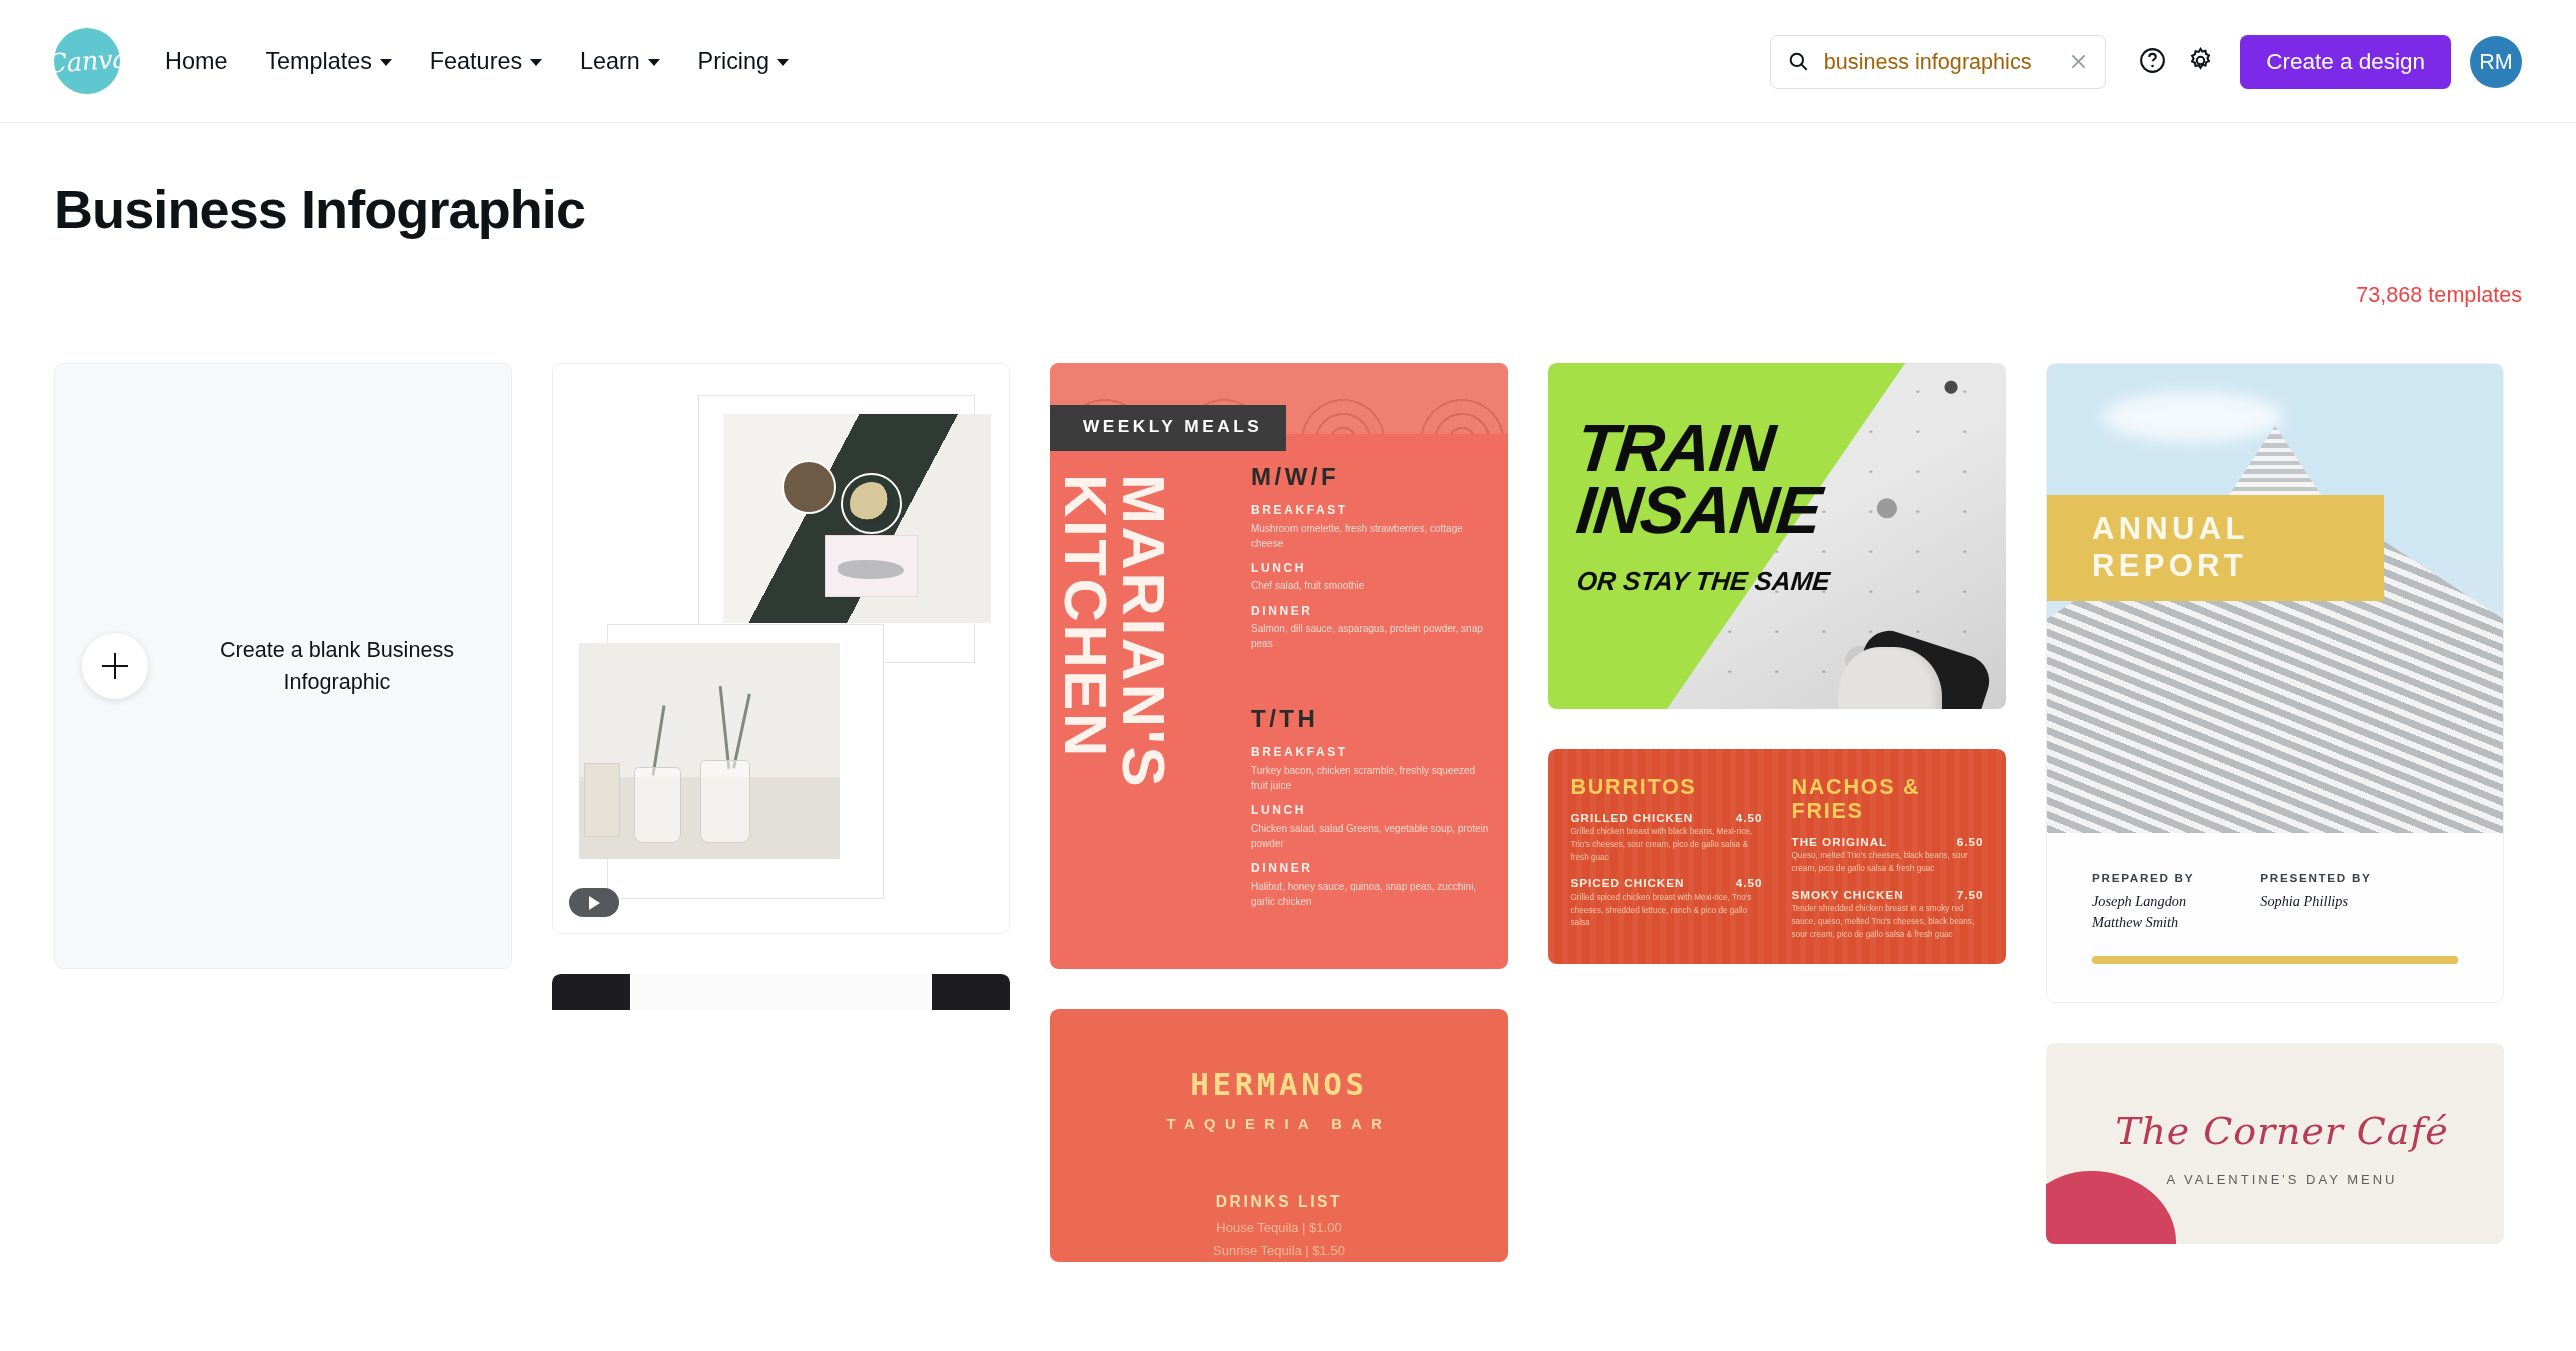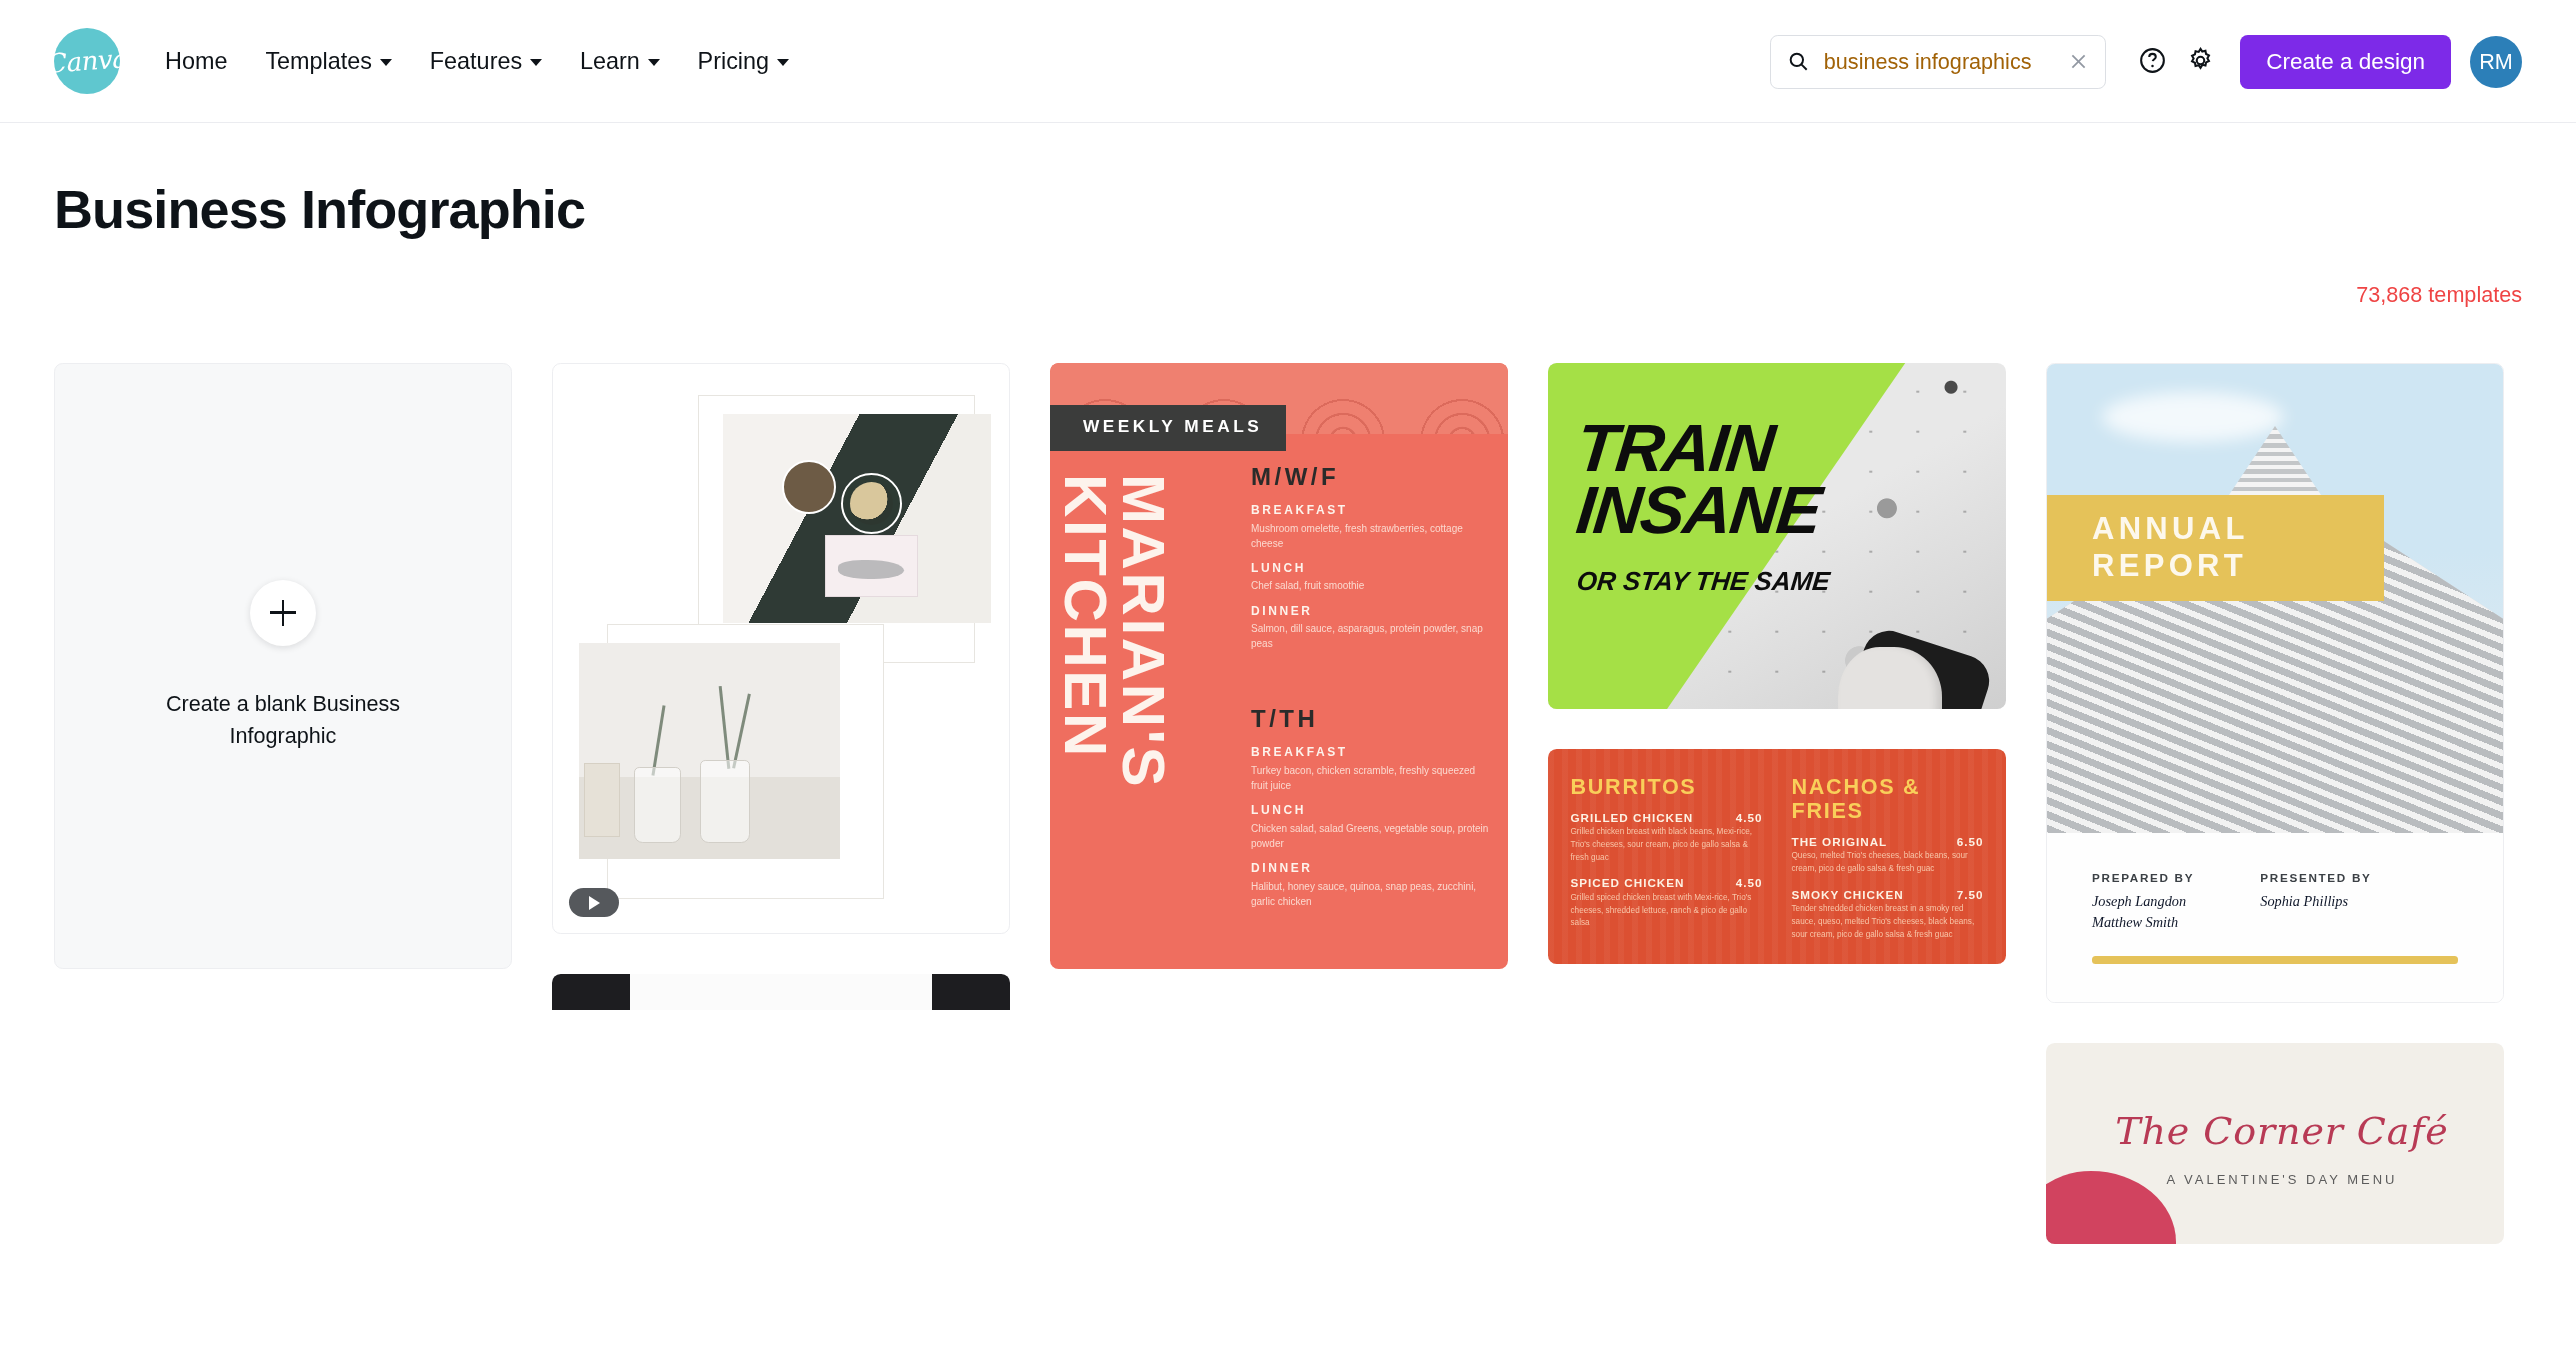--- a/index.html
+++ b/index.html
@@ -142,21 +142,21 @@
     position: relative;
     cursor: pointer;
     background: #fff;
   }
 
   
   .blank-card {
     height: 606px;
     background: #f7f8f9;
     border: 0.9px solid #edeef1;
-    display: flex; flex-direction: column;
+    display: flex; flex-direction: row;
     align-items: center; justify-content: center;
     gap: 42px;
   }
   .plus-circle {
     width: 66px; height: 66px;
     border-radius: 50%;
     background: #fff;
     box-shadow: 0 1.7px 7px rgba(14,19,24,.12);
     display: flex; align-items: center; justify-content: center;
     position: relative;
@@ -651,20 +651,27 @@
           <div class="meals-day second">T/TH</div>
           <div class="meals-course">BREAKFAST</div>
           <div class="meals-desc">Turkey bacon, chicken scramble, freshly squeezed fruit juice</div>
           <div class="meals-course">LUNCH</div>
           <div class="meals-desc">Chicken salad, salad Greens, vegetable soup, protein powder</div>
           <div class="meals-course">DINNER</div>
           <div class="meals-desc">Halibut, honey sauce, quinoa, snap peas, zucchini, garlic chicken</div>
         </div>
       </div>
 
+      <div class="card hermanos-card">
+        <div class="hermanos-title">HERMANOS</div>
+        <div class="hermanos-sub">TAQUERIA BAR</div>
+        <div class="hermanos-drinks">DRINKS LIST</div>
+        <div class="hermanos-item">House Tequila | $1.00</div>
+        <div class="hermanos-item">Sunrise Tequila | $1.50</div>
+      </div>
     </div>
 
     <div class="col">
       <div class="card train-card">
         <div class="train-photo">
           <div class="train-dots"></div>
           <div class="train-arm"></div>
           <div class="train-hand"></div>
         </div>
         <div class="train-green"></div>

